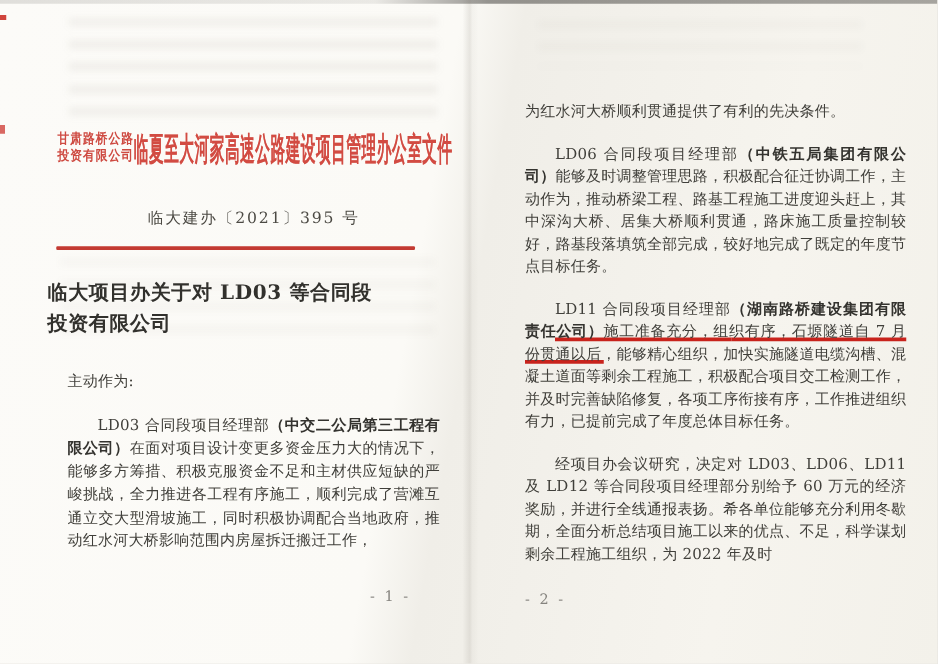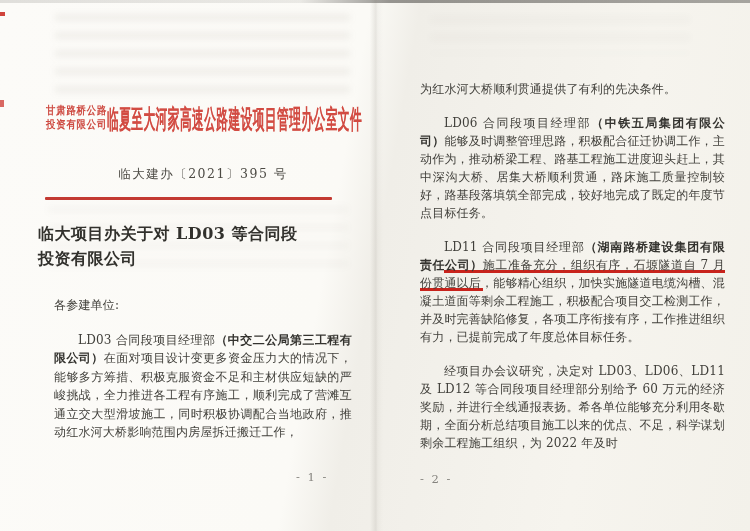--- a/index.html
+++ b/index.html
@@ -67,21 +67,21 @@
       <div>投资有限公司</div>
     </div>
     <div class="abs office-title">临夏至大河家高速公路建设项目管理办公室文件</div>
     <div class="abs doc-number">临大建办〔2021〕395 号</div>
     <div class="abs red-rule"></div>
     <div class="abs doc-title">
       <div>临大项目办关于对 LD03 等合同段</div>
       <div>投资有限公司</div>
     </div>
     <div class="abs body-text body-left">
-        <p class="para"><span class="">各参建单位:</span></p>
+        <p class="para"><span class="">主动作为:</span></p>
         <p class="para indent"><span class="">LD03 合同段项目经理部</span><span class="seg-bold ">（中交二公局第三工程有限公司）</span><span class="">在面对项目设计变更多资金压力大的情况下，能够多方筹措、积极克服资金不足和主材供应短缺的严峻挑战，全力推进各工程有序施工，顺利完成了营滩互通立交大型滑坡施工，同时积极协调配合当地政府，推动红水河大桥影响范围内房屋拆迁搬迁工作，</span></p>
       </div>
     <div class="abs page-num pn1">- 1 -</div>
   </div>
 
   <div>
     <div class="abs body-text body-right">
         <p class="para"><span class="">为红水河大桥顺利贯通提供了有利的先决条件。</span></p>
         <p class="para indent"><span class="">LD06 合同段项目经理部</span><span class="seg-bold ">（中铁五局集团有限公司）</span><span class="">能够及时调整管理思路，积极配合征迁协调工作，主动作为，推动桥梁工程、路基工程施工进度迎头赶上，其中深沟大桥、居集大桥顺利贯通，路床施工质量控制较好，路基段落填筑全部完成，较好地完成了既定的年度节点目标任务。</span></p>
         <p class="para indent"><span class="seg-underline">LD11 合同段项目经理部</span><span class="seg-bold seg-underline">（湖南路桥建设集团有限责任公司）</span><span class="">施工准备充分，组织有序，石塬隧道自 7 月份贯通以后，能够精心组织，加快实施隧道电缆沟槽、混凝土道面等剩余工程施工，积极配合项目交工检测工作，并及时完善缺陷修复，各项工序衔接有序，工作推进组织有力，已提前完成了年度总体目标任务。</span></p>

